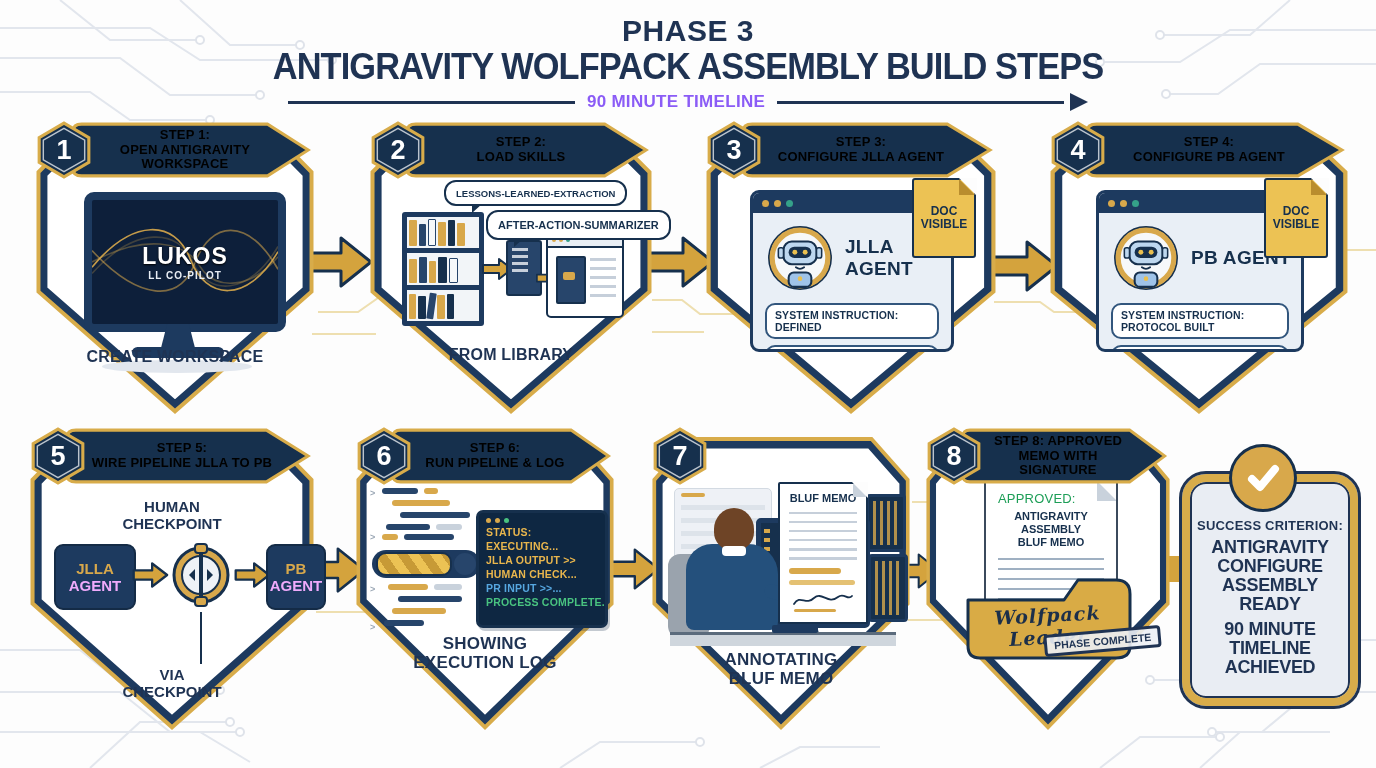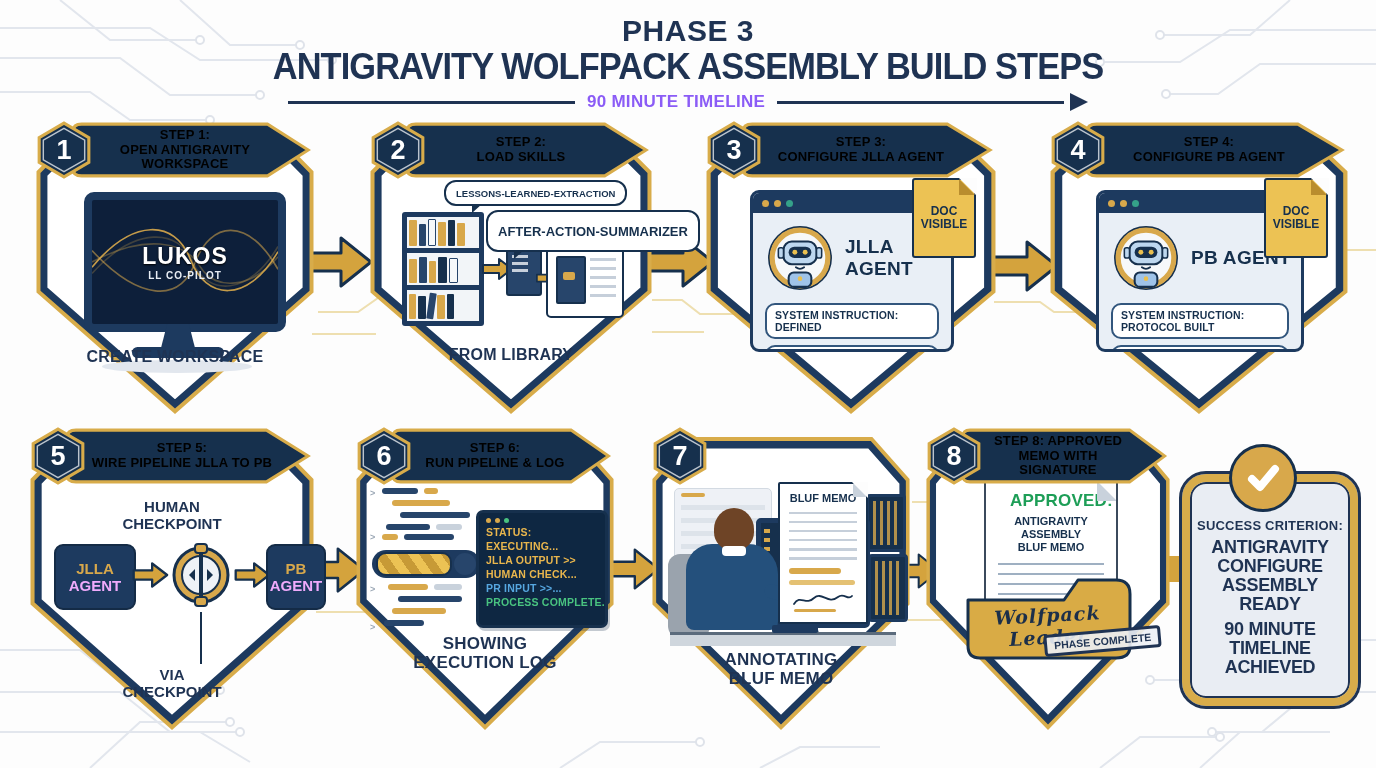--- a/index.html
+++ b/index.html
@@ -186,21 +186,21 @@
   .p7-keyboard{position:absolute;left:120px;top:199px;width:46px;height:8px;background:#1d3a5f;
          border-radius:2px;z-index:6}
 
   
   .p8-doc{position:absolute;left:58px;top:54px;width:130px;height:148px;background:#fff;
          border:2px solid #3b4a5c;border-radius:2px;z-index:3;overflow:hidden}
   .p8-fold{position:absolute;top:-2px;right:-2px;width:0;height:0;
          border-top:22px solid #fdfdfd;border-left:22px solid transparent;z-index:4}
   .p8-fold2{position:absolute;top:-1px;right:-1px;width:0;height:0;
          border-bottom:20px solid #c9d2dc;border-right:20px solid transparent;z-index:4}
-  .p8-approved{margin:9px 0 0 24px;font-size:17px;font-weight:bold;color:#1d9e57;letter-spacing:.2px}
+  .p8-approved{margin:9px 0 0 12px;font-size:13px;font-weight:normal;color:#1d9e57;letter-spacing:.2px}
   .p8-title{margin-top:4px;text-align:center;font-size:11px;font-weight:bold;color:#16304d;line-height:1.2}
   .p8-lines{margin:8px 12px 0 12px;height:56px;
          background:repeating-linear-gradient(#9fb0c2 0 2.5px,transparent 2.5px 10px)}
   .p8-folder{position:absolute;left:34px;top:140px;width:176px;height:96px;z-index:5}
   .p8-sig{position:absolute;left:0;right:0;top:38px;text-align:center;z-index:6;
          font-family:"DejaVu Serif",serif;font-style:italic;font-weight:bold;font-size:19px;
          color:#1c2f4a;transform:rotate(-3deg);letter-spacing:1px}
   .p8-stamp{position:absolute;left:84px;top:64px;border:3px solid #1f3353;border-radius:4px;
          padding:2px 7px;font-size:10.5px;font-weight:bold;color:#1f3353;
          background:rgba(236,240,245,.9);transform:rotate(-5deg);z-index:7;white-space:nowrap}
@@ -329,21 +329,21 @@
 LOAD SKILLS</div>
     </div>
     <div class="numb">
       <svg viewBox="0 0 54 58">
           <polygon class="numb-hex" points="27,3 51,17 51,41 27,55 3,41 3,17"></polygon>
           <polygon class="numb-hex2" points="27,8 47,19.5 47,38.5 27,50 7,38.5 7,19.5"></polygon>
         </svg>
       <span>2</span>
     </div>
     <div class="bubble" style="left:74px;top:60px;height:22px;padding:0 10px;font-size:9.5px">LESSONS-LEARNED-EXTRACTION</div>
-    <div class="bubble" style="left:116px;top:90px;height:22px;padding:8px 10px;font-size:13px">AFTER-ACTION-SUMMARIZER</div>
+    <div class="bubble" style="left:116px;top:90px;height:22px;padding:2px 10px;font-size:11px">AFTER-ACTION-SUMMARIZER</div>
     <div class="shelf">
       <div class="shelf-row">
         <div class="bk" style="width:8px;height:26px;background:#d8a84b"></div>
         <div class="bk" style="width:7px;height:22px;background:#27456b"></div>
         <div class="bk" style="width:6px;height:25px;background:#f6f8fa;border:1px solid #27456b"></div>
         <div class="bk" style="width:8px;height:24px;background:#d8a84b"></div>
         <div class="bk" style="width:7px;height:26px;background:#16304d"></div>
         <div class="bk" style="width:8px;height:23px;background:#d8a84b"></div>
       </div>
       <div class="shelf-row">

